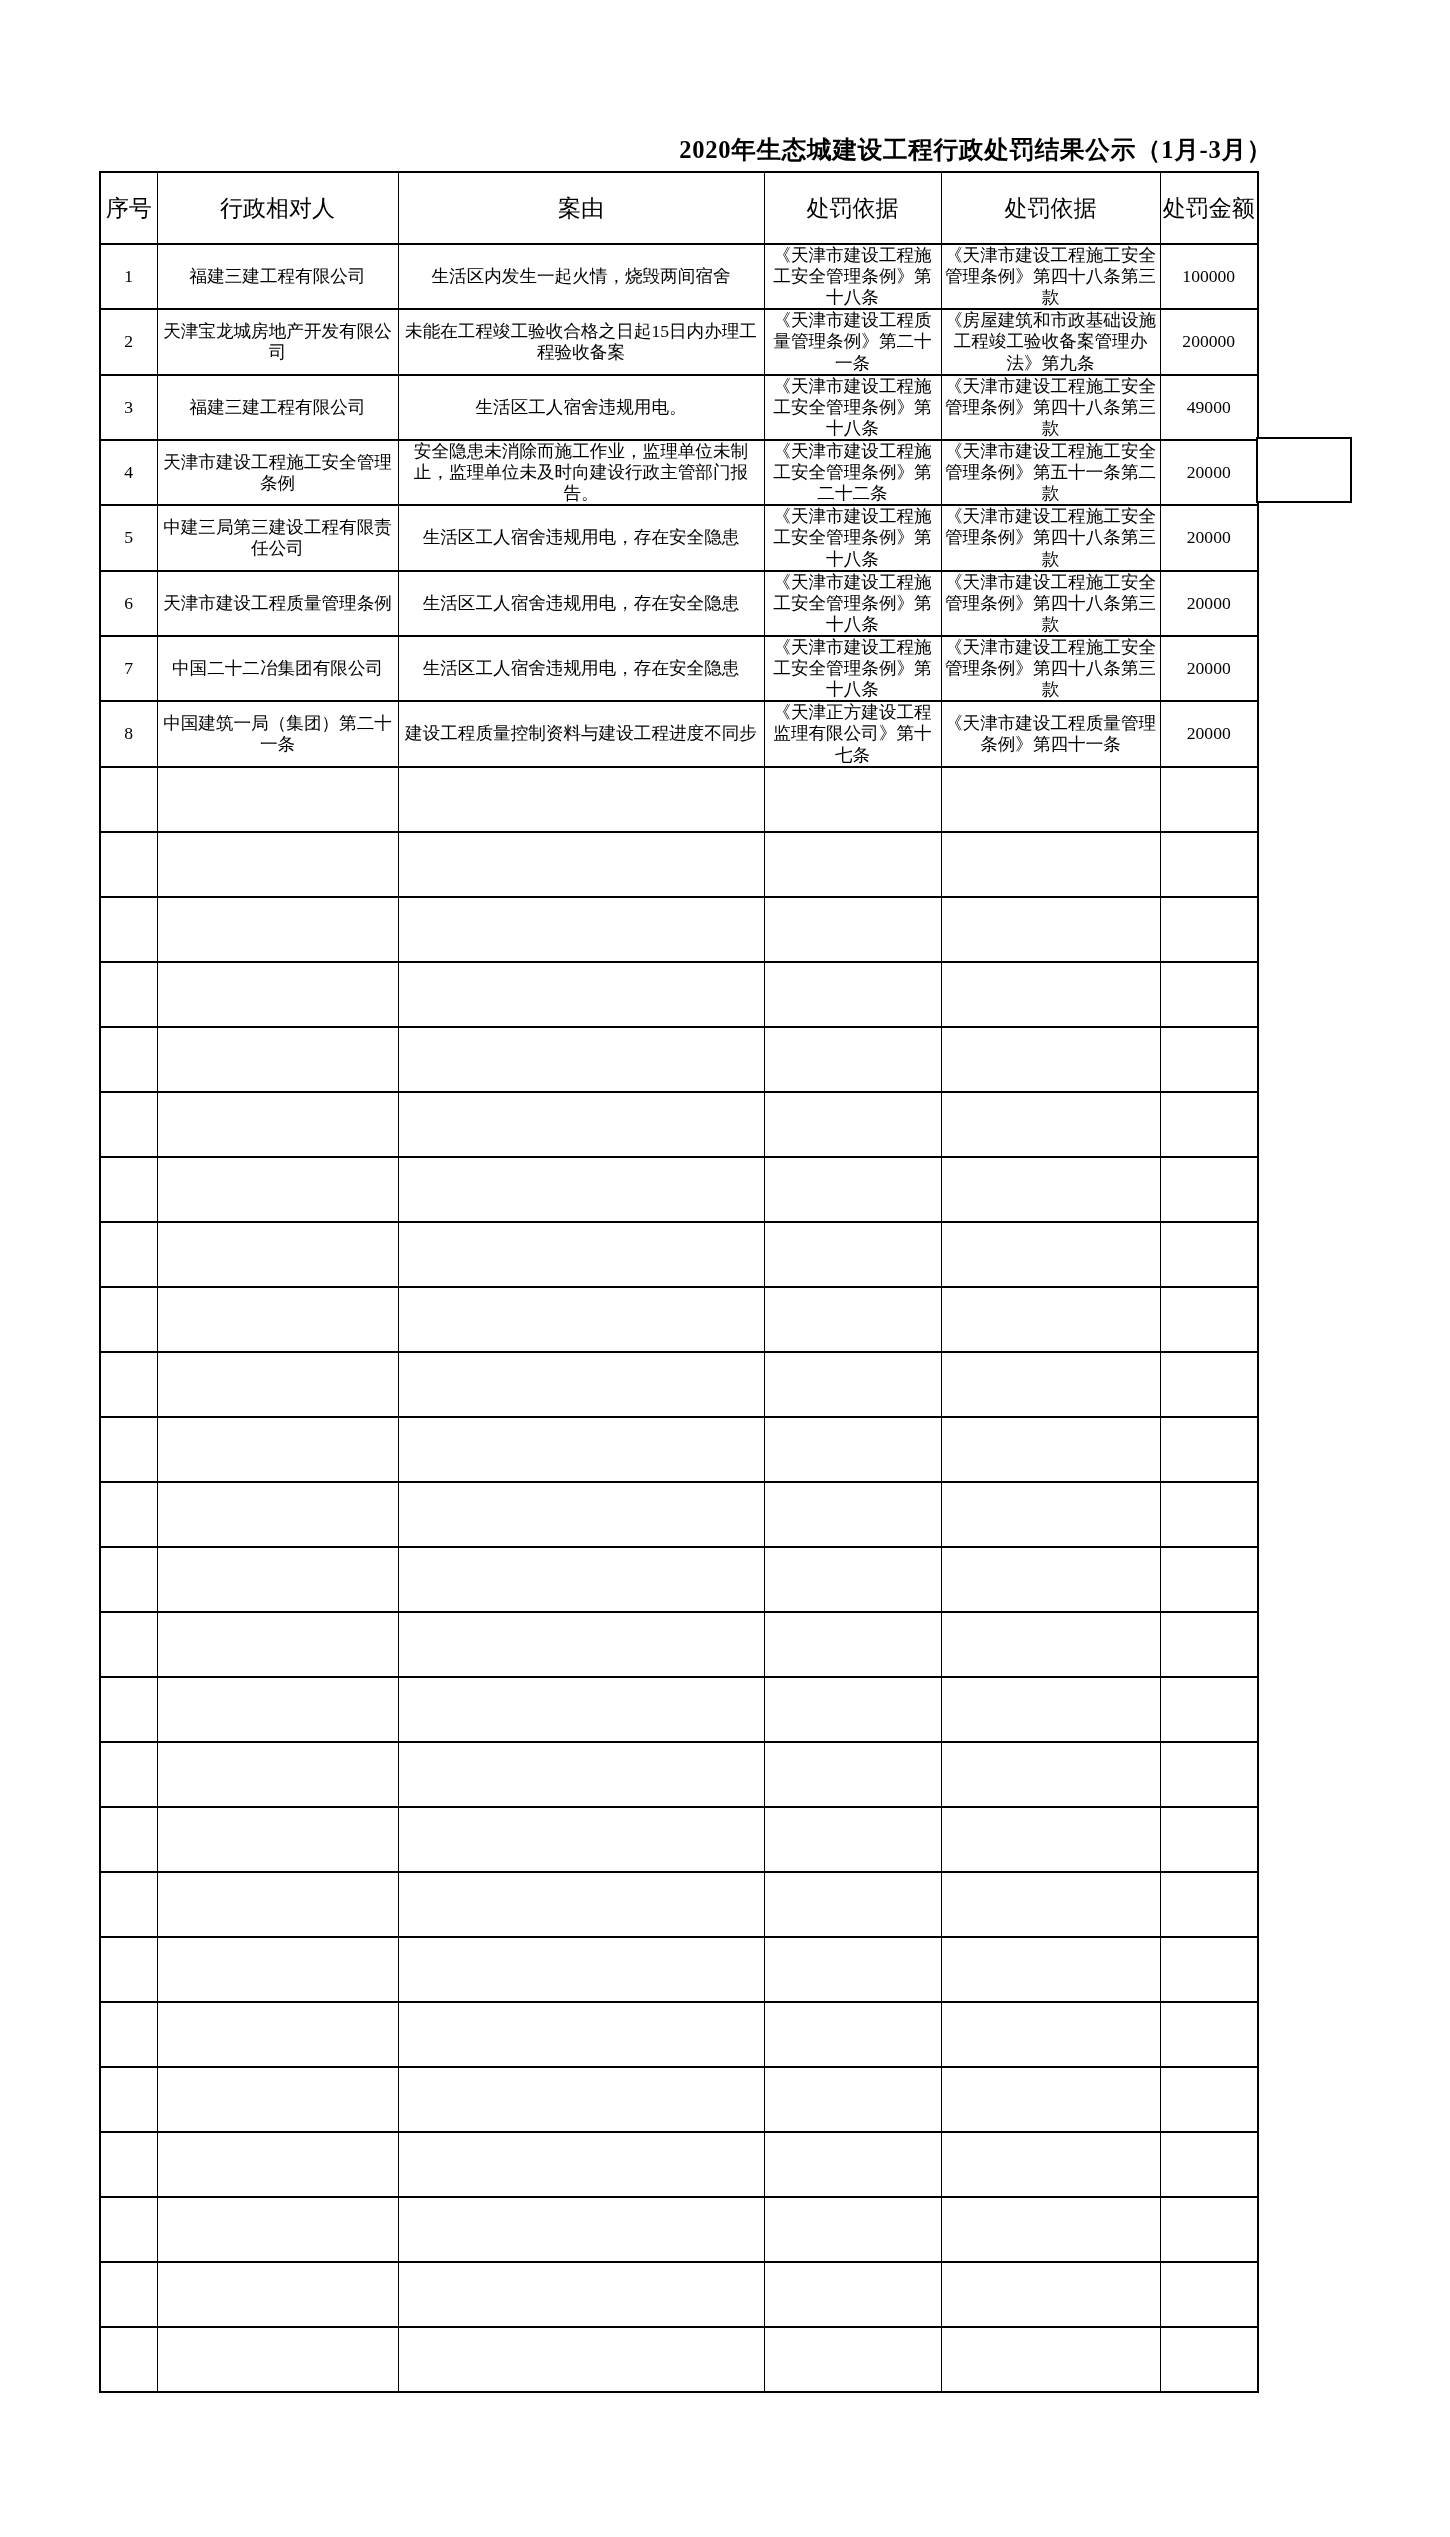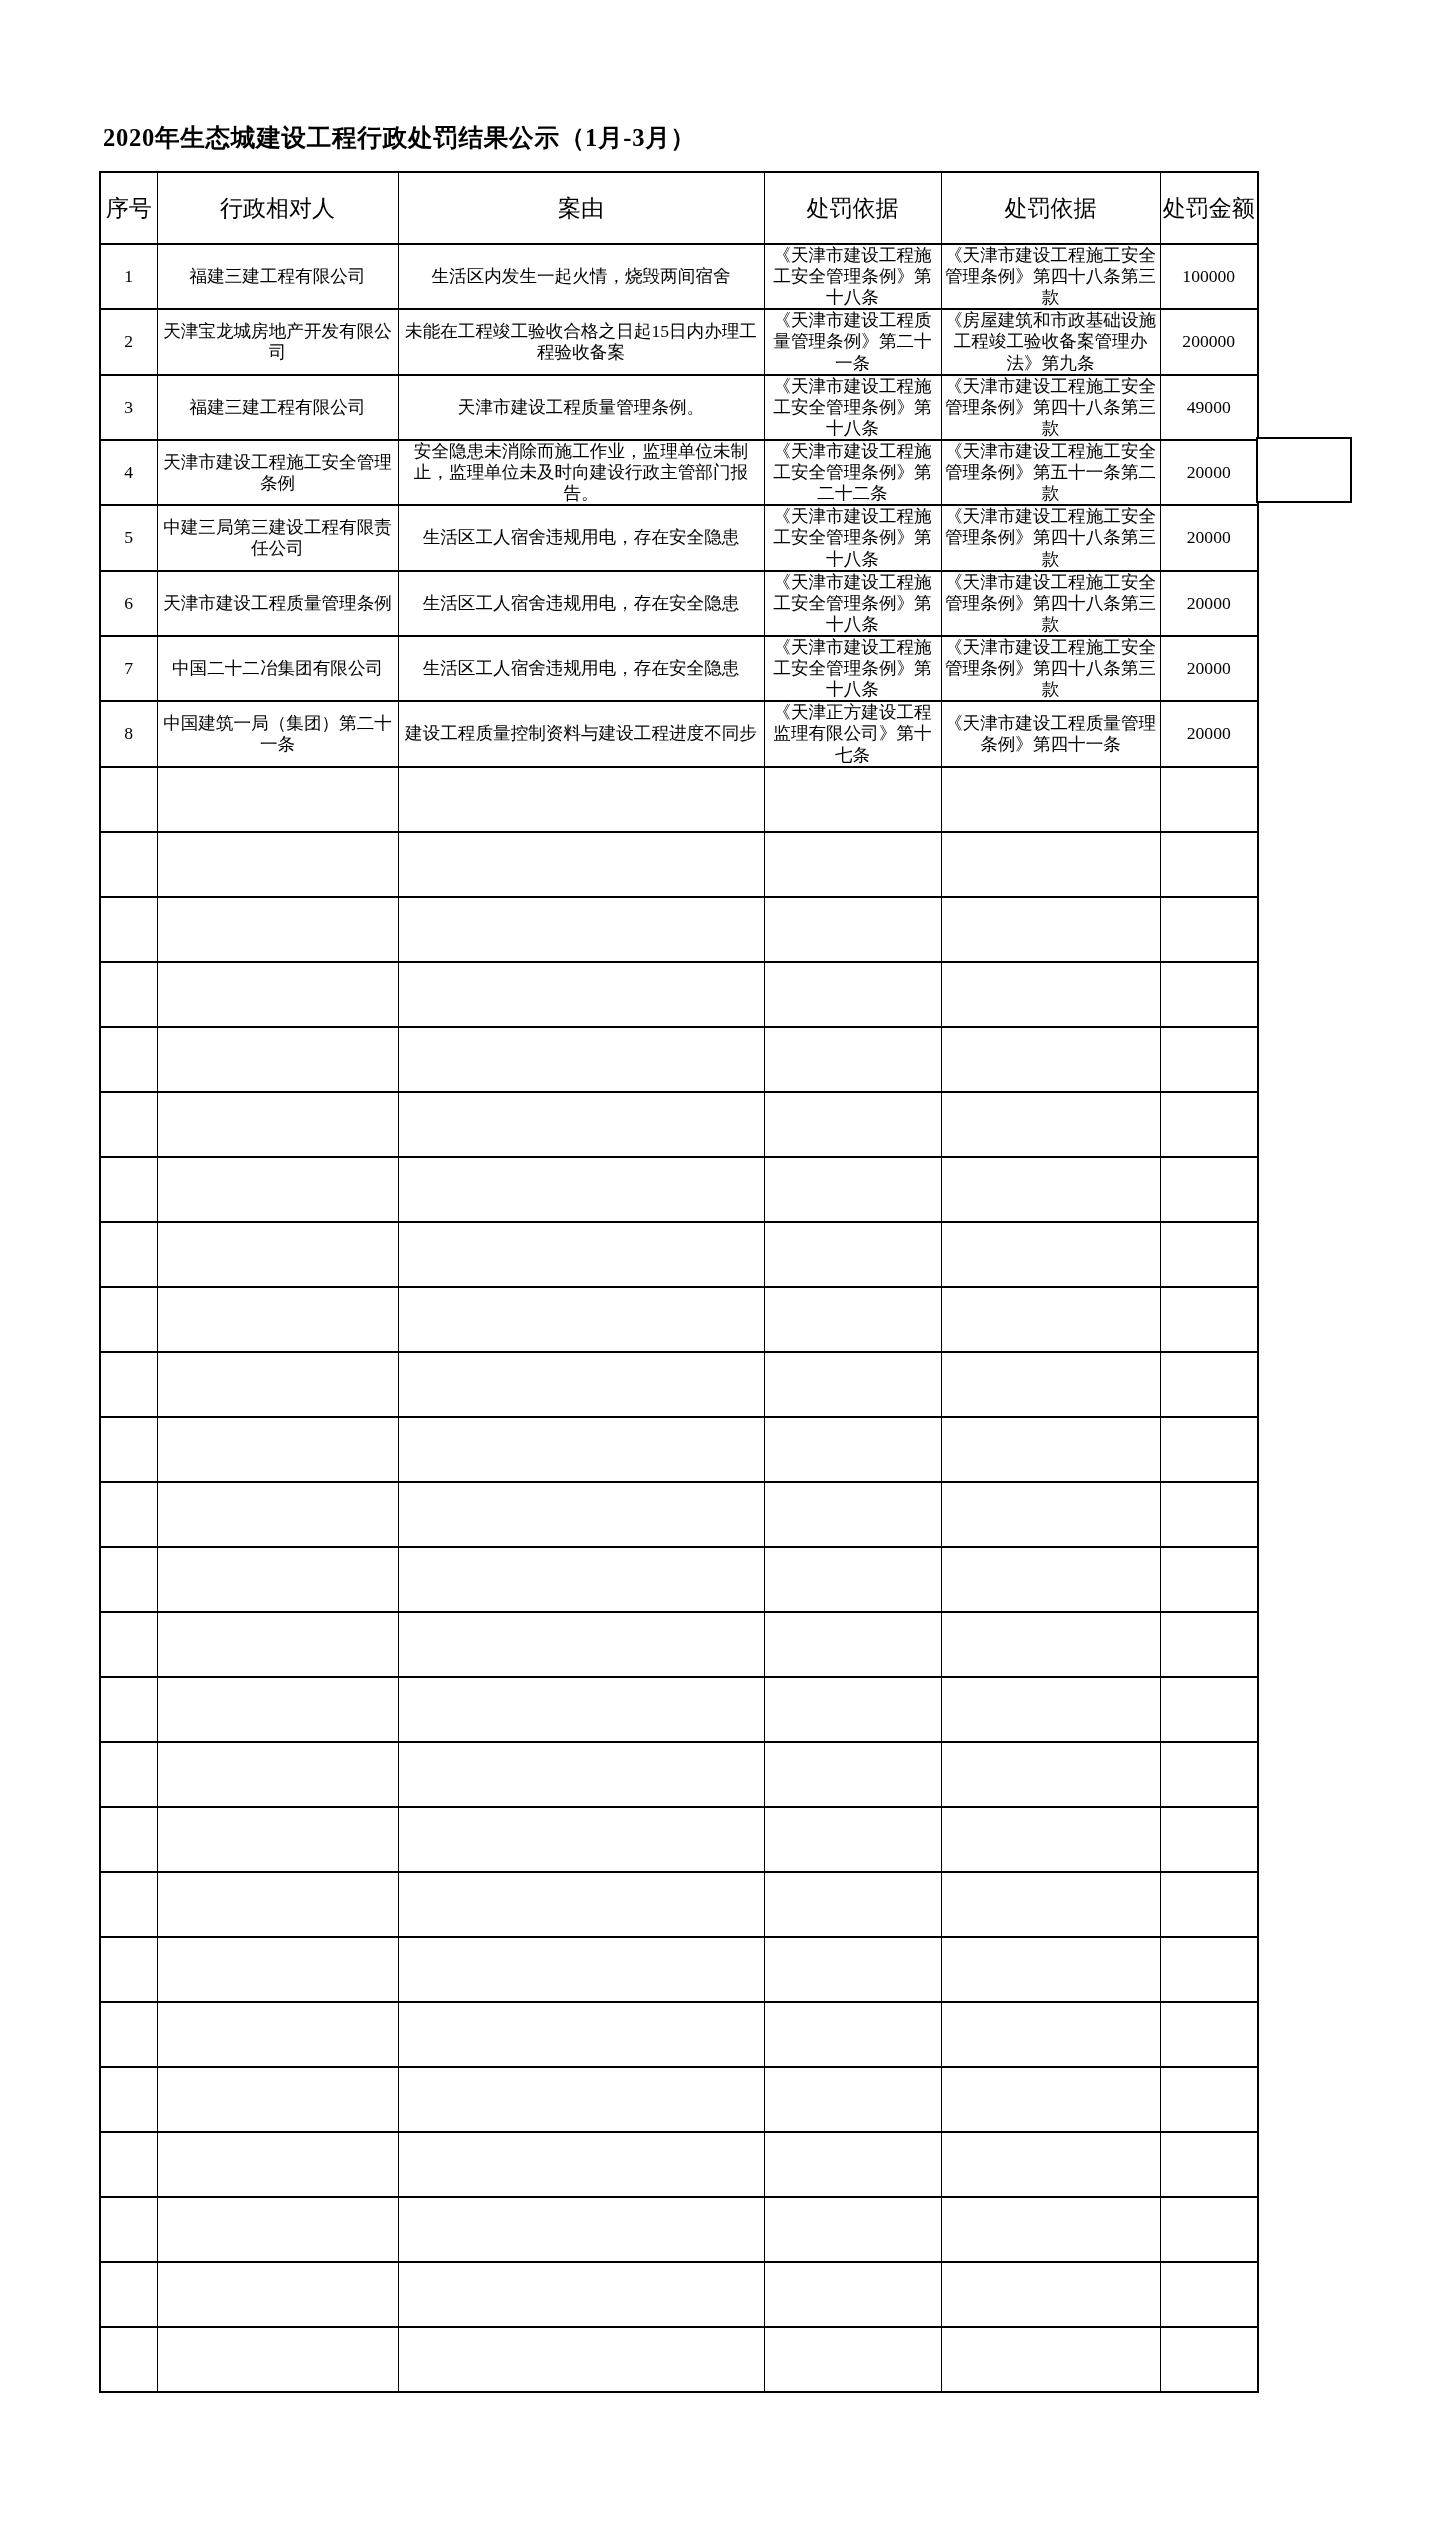--- a/index.html
+++ b/index.html
@@ -14,22 +14,22 @@
     background: #ffffff;
     color: #000000;
     font-family: "Liberation Serif", "DejaVu Serif", serif;
     overflow: hidden;
   }
   .doc-title {
     position: absolute;
     top: 117px;
     left: 99px;
     width: 1157px;
-    margin: 4px;
-    text-align: left;
+    margin: 16px;
+    text-align: right;
     font-size: 24.6px;
     font-weight: bold;
     letter-spacing: 0.7px;
     white-space: nowrap;
   }
   table.penalty {
     position: absolute;
     top: 171px;
     left: 99px;
     width: 1157px;
@@ -110,21 +110,21 @@
           <td>2</td>
           <td>天津宝龙城房地产开发有限公司</td>
           <td>未能在工程竣工验收合格之日起15日内办理工程验收备案</td>
           <td>《天津市建设工程质量管理条例》第二十一条</td>
           <td>《房屋建筑和市政基础设施工程竣工验收备案管理办法》第九条</td>
           <td>200000</td>
         </tr>
         <tr>
           <td>3</td>
           <td>福建三建工程有限公司</td>
-          <td>天津市建设工程质量管理条例。</td>
+          <td>生活区工人宿舍违规用电。</td>
           <td>《天津市建设工程施工安全管理条例》第十八条</td>
           <td>《天津市建设工程施工安全管理条例》第四十八条第三款</td>
           <td>49000</td>
         </tr>
         <tr>
           <td>4</td>
           <td>天津市建设工程施工安全管理条例</td>
           <td>安全隐患未消除而施工作业，监理单位未制止，监理单位未及时向建设行政主管部门报告。</td>
           <td>《天津市建设工程施工安全管理条例》第二十二条</td>
           <td>《天津市建设工程施工安全管理条例》第五十一条第二款</td>

